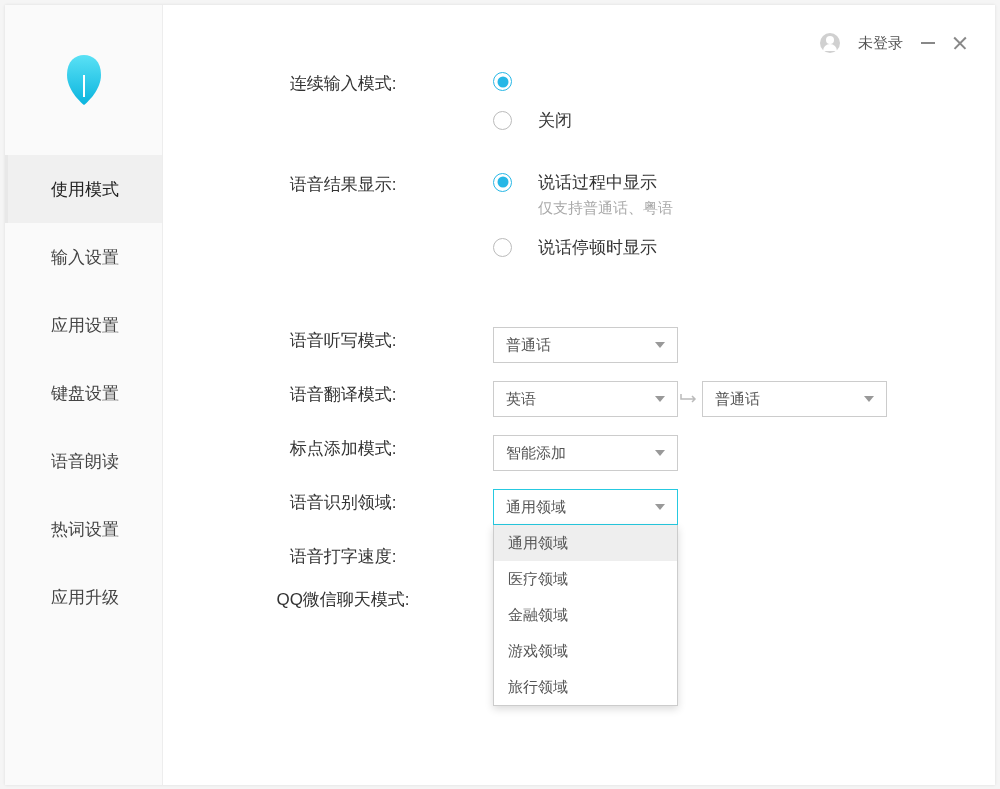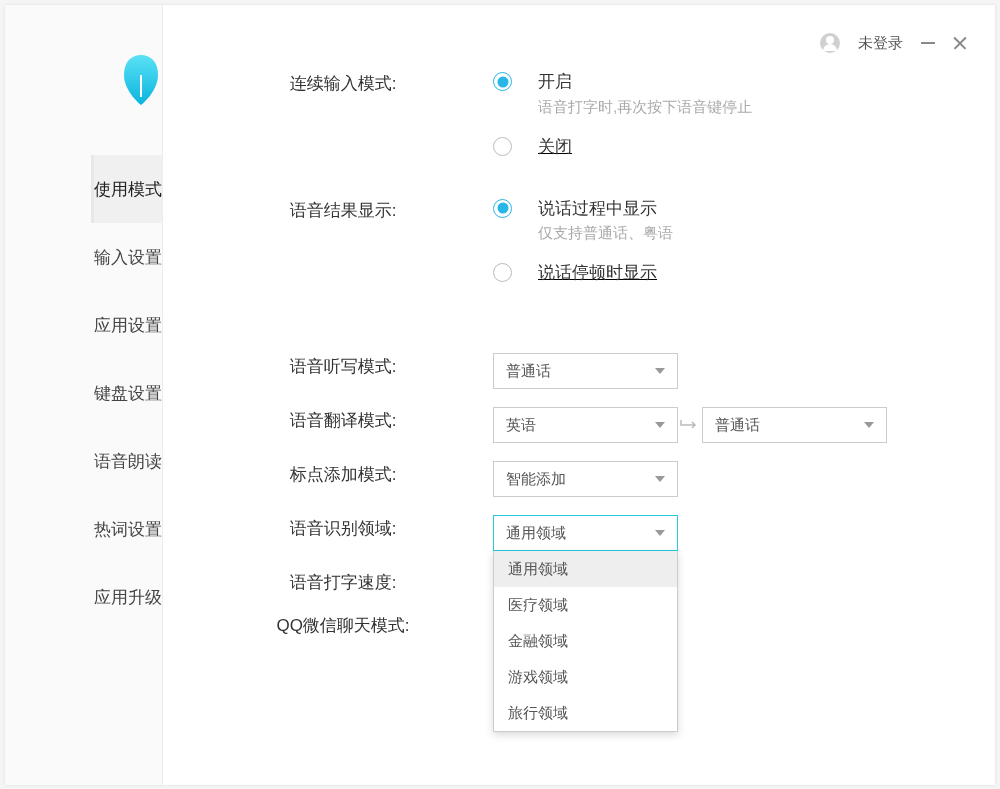--- a/index.html
+++ b/index.html
@@ -115,21 +115,20 @@
     .close-icon::after {
       transform: translate(-50%, -50%) rotate(-45deg);
     }
     
     .sidebar {
       width: 158px;
       background: #fafafa;
       border-right: 1px solid #ededed;
       display: flex;
       flex-direction: column;
-      align-items: flex-end;
     }
     
     .logo-area {
       height: 150px;
       display: flex;
       align-items: center;
       justify-content: center;
     }
     
     .logo-svg {
@@ -183,21 +182,20 @@
     }
     
     .radio-option {
       display: flex;
       align-items: flex-start;
       margin-bottom: 18px;
     }
     
     .radio-option:last-child {
       margin-bottom: 0;
-      text-decoration: underline;
     }
     
     .radio {
       width: 19px;
       height: 19px;
       border-radius: 50%;
       border: 1.5px solid #bbb;
       margin-right: 26px;
       margin-top: 2px;
       position: relative;
@@ -360,24 +358,20 @@
     </div>
   </div>
 
   <div class="content">
 
     <div class="form-row">
       <div class="form-label">连续输入模式:</div>
       <div class="form-control-area">
         <div class="radio-option">
           <div class="radio selected"></div>
-          <div class="radio-text">
-            <span class="radio-label">开启</span>
-            <span class="radio-hint">语音打字时,再次按下语音键停止</span>
-          </div>
         </div>
         <div class="radio-option">
           <div class="radio"></div>
           <div class="radio-text">
             <span class="radio-label">关闭</span>
           </div>
         </div>
       </div>
     </div>
 

